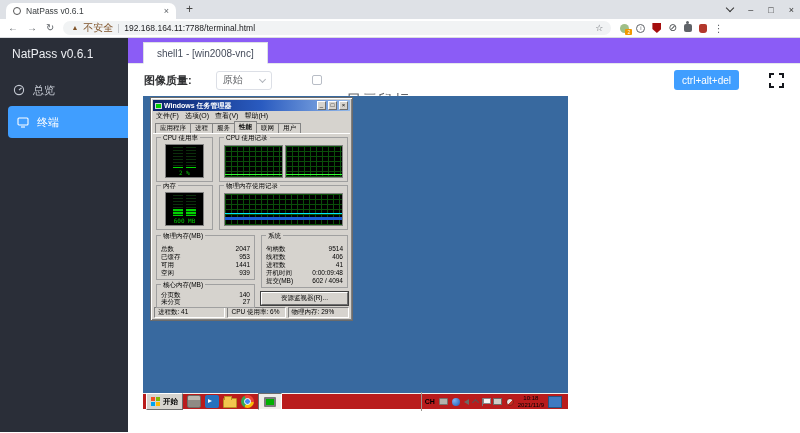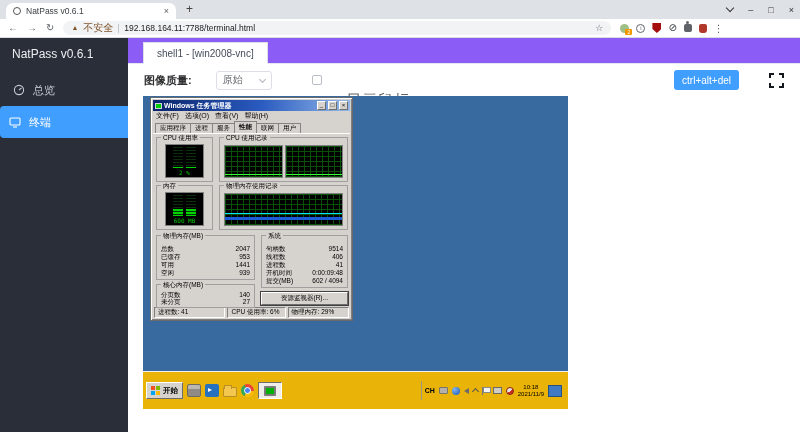--- a/index.html
+++ b/index.html
@@ -33,21 +33,21 @@
   .ext-puzzle { width:8px; height:8px; background:#5f6368; border-radius:2px; position:relative; }
   .ext-puzzle::after { content:""; position:absolute; top:-3px; left:2.5px; width:3px; height:3px; border-radius:50%; background:#5f6368; }
   .ext-red { width:8px; height:9px; background:#b3382c; border-radius:2px 2px 3px 3px; }
   .dots { font-size:10px; color:#5f6368; }
 
   
   .app { display:flex; height:394px; }
   .sidebar { width:128px; background:#2a2e38; flex:none; color:#c6cbd4; }
   .sb-title { padding:9px 12px 13px; font-size:12px; color:#eceef2; }
   .sb-item { height:32px; display:flex; align-items:center; gap:8px; padding:0 13px; font-size:11px; cursor:pointer; }
-  .sb-item.active { background:#409eff; color:#fff; padding-left:9px; border-radius:4px 0 0 4px; }
+  .sb-item.active { background:#409eff; color:#fff; margin-left:8px; padding-left:9px; border-radius:4px 0 0 4px; }
   .sb-ic { width:12px; height:12px; flex:none; }
 
   .main { flex:1; display:flex; flex-direction:column; background:#fff; min-width:0; }
   .tabbar { height:26px; background:#8b5cf6; border-bottom:1px solid #e4e7ed; display:flex; align-items:flex-end; padding-left:15px; }
   .apptab { height:22px; background:#fff; border:1px solid #dcdfe6; border-bottom:1px solid #fff; margin-bottom:-1px; padding:0 13px; display:flex; align-items:center; font-size:10px; color:#454c5b; }
   .toolbar { height:32px; display:flex; align-items:center; padding:0 16px; gap:24px; }
   .q-label { font-size:11px; font-weight:bold; color:#303133; }
   .select { width:56px; height:19px; border:1px solid #dcdfe6; border-radius:3px; display:flex; align-items:center; justify-content:space-between; padding:0 6px; font-size:10px; color:#606266; }
   .sel-caret { width:5px; height:5px; border-right:1.2px solid #b0b4bb; border-bottom:1.2px solid #b0b4bb; transform:rotate(45deg); margin-top:-2px; }
   .cb { width:10px; height:10px; border:1px solid #b8bdc6; border-radius:2px; background:#fff; margin-left:16px; }
@@ -88,21 +88,21 @@
   .blue-line { position:absolute; left:0; right:0; bottom:5px; height:3px; background:#1b5cd6; }
 
   .rows { position:absolute; left:4px; right:4px; top:8px; bottom:2px; display:flex; flex-direction:column; justify-content:space-around; }
   .row { display:flex; justify-content:space-between; font-size:6.5px; line-height:7px; }
   .resmon { position:absolute; left:108px; top:158px; width:87px; height:13px; background:#d6d3ce; border:1px solid; border-color:#fff #6d6d6d #6d6d6d #fff; box-shadow:0 0 0 1px #404040; font-size:6.5px; display:flex; align-items:center; justify-content:center; }
   .tm-status { height:12px; display:flex; gap:2px; padding:1px 1px 0; flex:none; }
   .sb-cell { border:1px solid; border-color:#808080 #fff #fff #808080; display:flex; align-items:center; padding:0 3px; font-size:6.5px; white-space:nowrap; }
   .sb-cell:nth-child(1){ flex:38 1 0; } .sb-cell:nth-child(2){ flex:30 1 0; } .sb-cell:nth-child(3){ flex:32 1 0; }
 
   
-  .taskbar { position:absolute; left:0; right:0; bottom:0; height:38px; background:#eab308; border-top:1px solid #f4f2ee; display:flex; align-items:center; padding:0 3px; gap:4px; }
+  .taskbar { position:absolute; left:0; right:0; bottom:0; height:16px; background:#b91c1c; border-top:1px solid #f4f2ee; display:flex; align-items:center; padding:0 3px; gap:4px; }
   .startbtn { height:17px; display:flex; align-items:center; gap:3px; padding:0 4px; background:#d6d3ce; border:1px solid; border-color:#fff #6d6d6d #6d6d6d #fff; font-size:7.5px; font-weight:bold; }
   .flag { width:9px; height:9px; display:grid; grid-template-columns:1fr 1fr; grid-template-rows:1fr 1fr; gap:1px; }
   .flag i:nth-child(1){background:#f25022;} .flag i:nth-child(2){background:#7fba00;} .flag i:nth-child(3){background:#00a4ef;} .flag i:nth-child(4){background:#ffb900;}
   .ql { width:14px; height:13px; flex:none; }
   .ic-server { background:linear-gradient(#bcb8b0 40%,#8f8b84 40%); border:1px solid #6d6a64; border-radius:2px; }
   .ic-ps { background:#2671be; border-radius:2px; position:relative; }
   .ic-ps::before { content:""; position:absolute; left:3px; top:4px; border-left:4px solid #fff; border-top:2.5px solid transparent; border-bottom:2.5px solid transparent; }
   .ic-folder { background:#f3c64e; border:1px solid #b98f23; border-radius:1px; position:relative; margin-top:2px; height:10px; }
   .ic-folder::before { content:""; position:absolute; top:-3px; left:0; width:6px; height:3px; background:#f3c64e; border:1px solid #b98f23; border-bottom:none; }
   .ic-chrome { border-radius:50%; background:conic-gradient(from -30deg,#ea4335 0 120deg,#fbbc05 0 240deg,#34a853 0 360deg); position:relative; width:13px; height:13px; }

